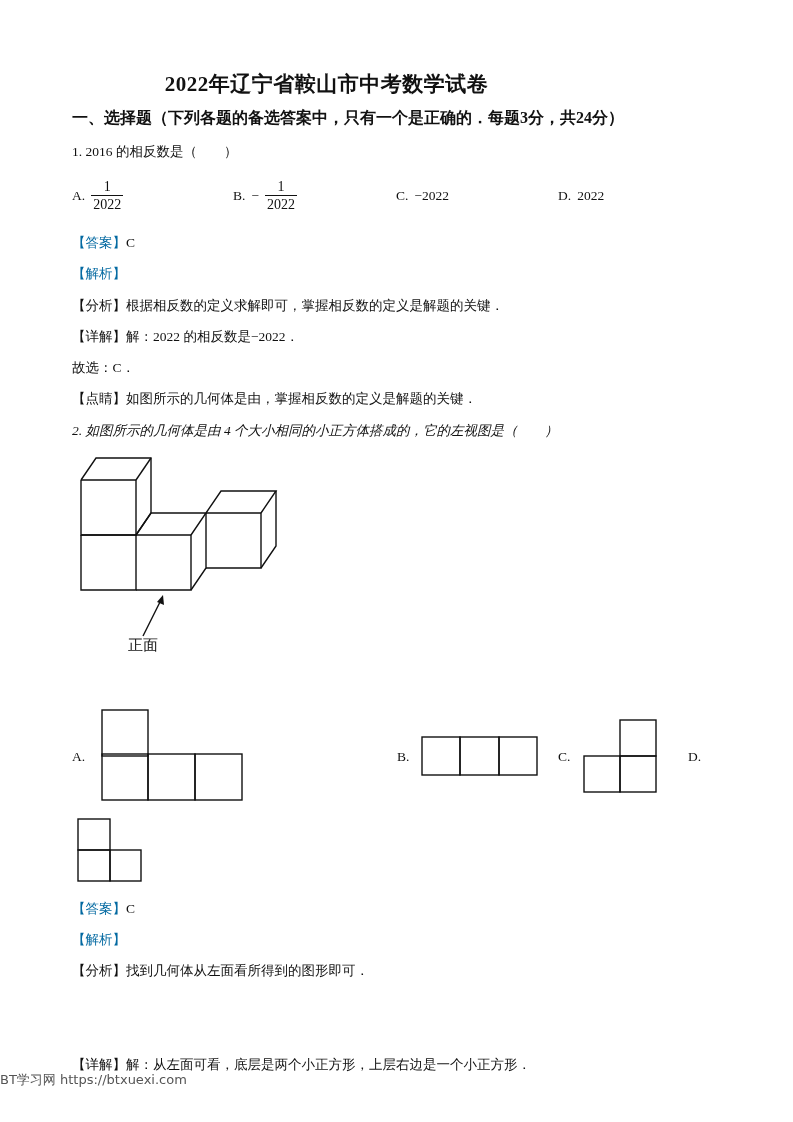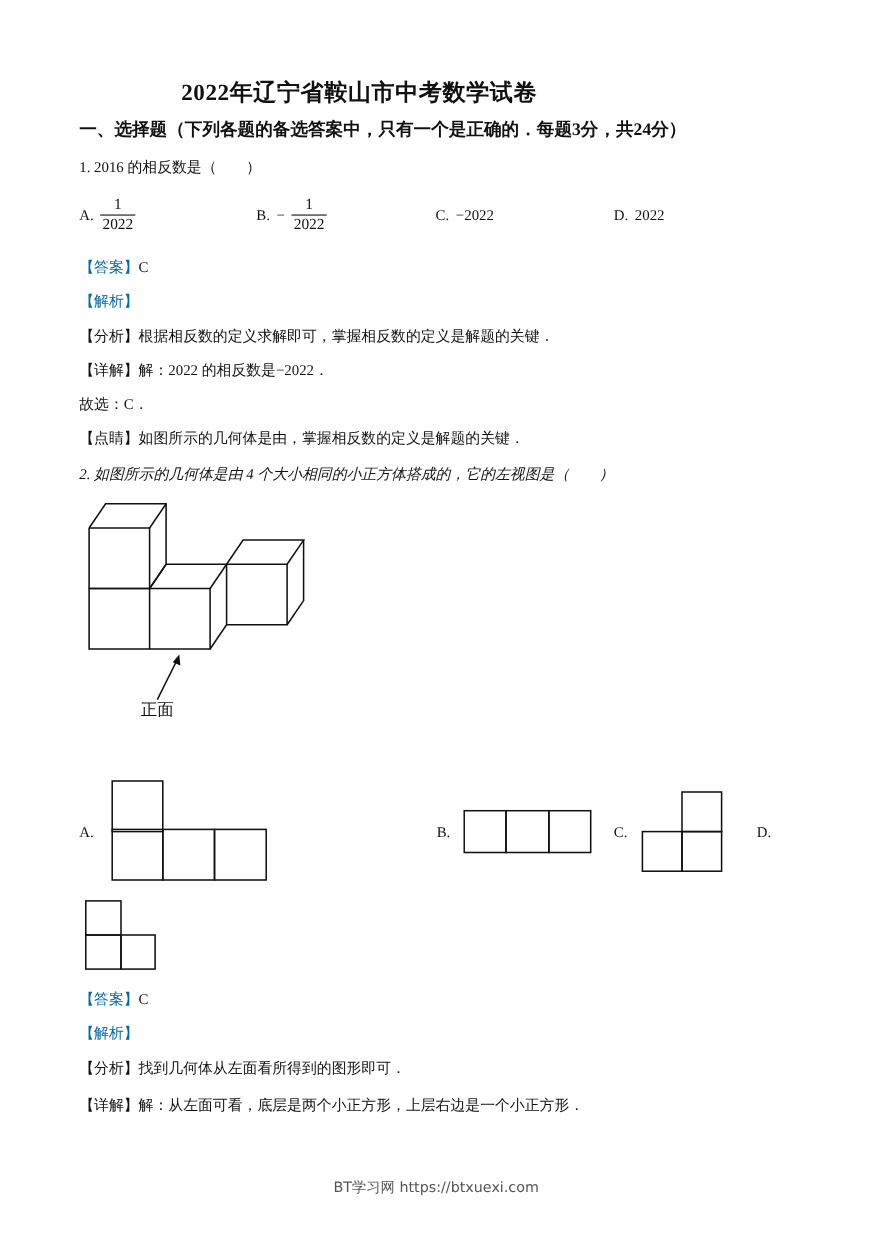--- a/index.html
+++ b/index.html
@@ -7,21 +7,21 @@
          font-family:"Liberation Serif","DejaVu Serif",serif; color:#111; }
   .abs { position:absolute; }
   .title { left:0; width:653px; top:70px; text-align:center; font-size:21px; font-weight:bold; letter-spacing:0.5px; }
   .section { left:72px; top:108px; font-size:16px; font-weight:bold; }
   .line { left:72px; font-size:13.5px; white-space:nowrap; }
   .blue { color:#0369a1; }
   .frac { display:inline-flex; flex-direction:column; align-items:center; vertical-align:middle; font-size:14px; line-height:17px; }
   .frac .num { padding:0 2px; }
   .frac .bar { width:100%; border-top:1px solid #111; }
   .opt { font-size:13.5px; white-space:nowrap; display:flex; align-items:center; gap:6px; }
-  .footer { left:0; width:793px; top:1071px; text-align:center; font-family:"DejaVu Sans","Liberation Sans",sans-serif; font-size:13px; color:#555; }
+  .footer { left:0; width:793px; top:1071px; text-align:left; font-family:"DejaVu Sans","Liberation Sans",sans-serif; font-size:13px; color:#555; }
   svg .s { stroke:#111; stroke-width:1.4; fill:none; }
 </style>
 </head>
 <body>
 
 <div class="abs title">2022年辽宁省鞍山市中考数学试卷</div>
 <div class="abs section">一、选择题（下列各题的备选答案中，只有一个是正确的．每题3分，共24分）</div>
 
 <div class="abs line" style="top:143px;">1. 2016 的相反数是（　　）</div>
 
@@ -118,17 +118,17 @@
   <rect class="s" x="34" y="33" width="31" height="31"></rect>
 </svg>
 
 <div class="abs line" style="top:900px;">
   <span class="blue">【答案】</span><span>C</span>
 </div>
 <div class="abs line blue" style="top:931px;">【解析】</div>
 <div class="abs line" style="top:962px;">
   <span>【分析】</span><span>找到几何体从左面看所得到的图形即可．</span>
 </div>
-<div class="abs line" style="top:996px;">
+<div class="abs line" style="top:1056px;">
   <span>【详解】</span><span>解：从左面可看，底层是两个小正方形，上层右边是一个小正方形．</span>
 </div>
 
 <div class="abs footer">BT学习网 https://btxuexi.com</div>
 
 </body></html>

